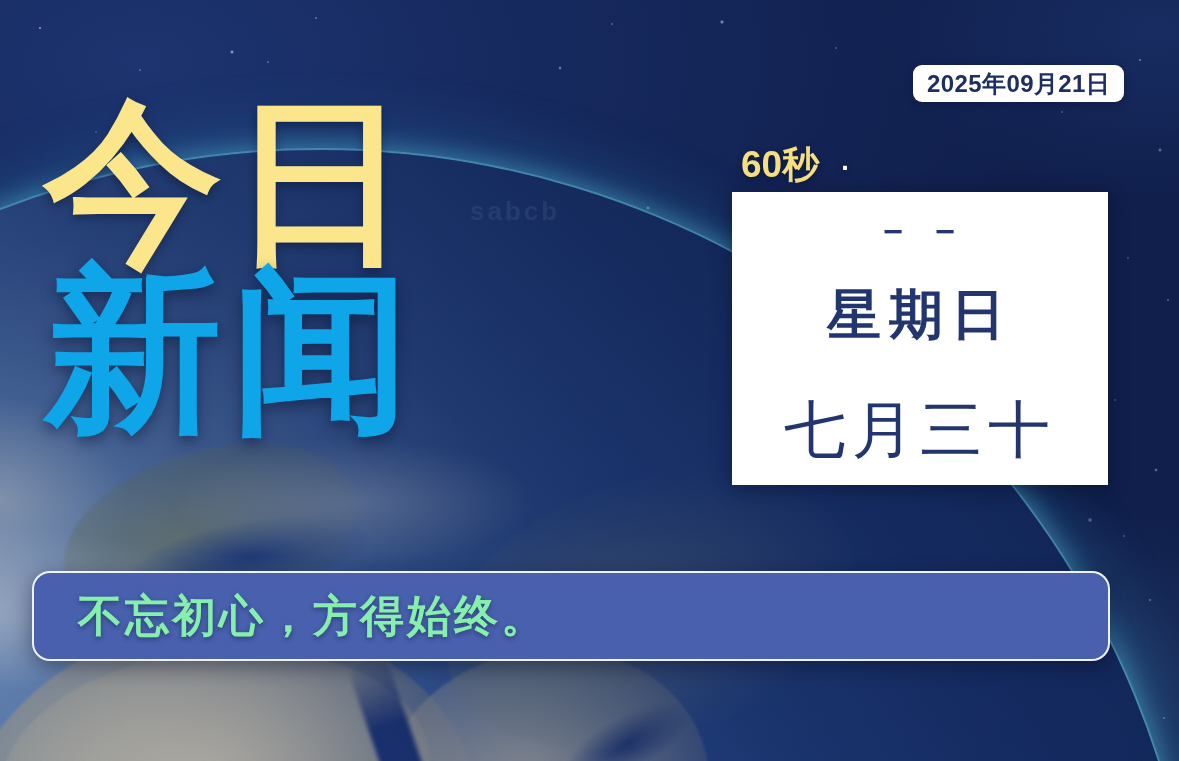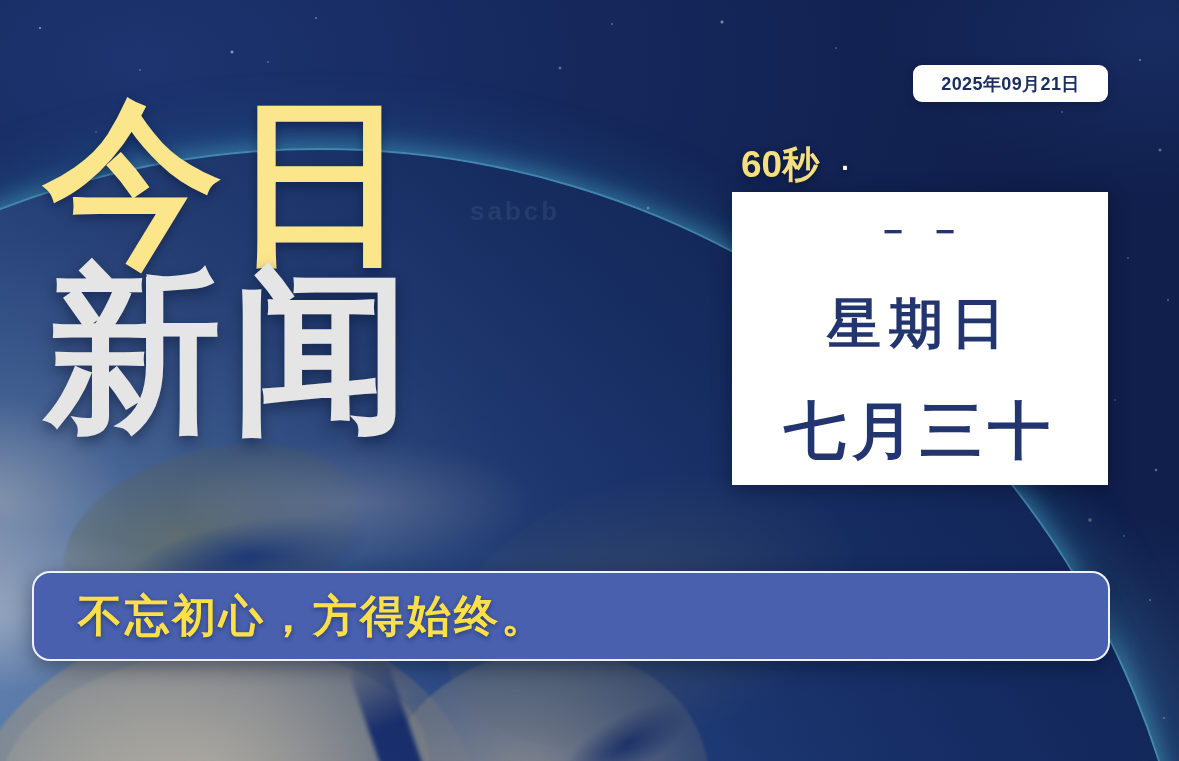--- a/index.html
+++ b/index.html
@@ -173,30 +173,30 @@
   .headline{
     position:absolute;left:44px;top:96px;
     line-height:.98;
   }
   .hl-line{
     font-size:178px;font-weight:900;
     letter-spacing:10px;
     white-space:nowrap;
   }
   .hl-top{color:#FBE68C;text-shadow:0 4px 10px rgba(8,18,48,.45);}
-  .hl-bot{color:#e5e5e5;margin-top:-6px;text-shadow:0 5px 14px rgba(8,18,48,.50);}
+  .hl-bot{color:#0ea5e9;margin-top:-6px;text-shadow:0 5px 14px rgba(8,18,48,.50);}
 
   
   .date-badge{
     position:absolute;left:913px;top:65px;
     height:37px;min-width:195px;
     background:#FFFFFF;border-radius:9px;
     display:flex;align-items:center;justify-content:center;
     padding:0 14px;
-    color:#1c2e62;font-size:18px;font-weight:700;letter-spacing:.4px;
+    color:#1c2e62;font-size:24px;font-weight:700;letter-spacing:.4px;
     box-shadow:0 2px 8px rgba(5,12,35,.35);
   }
 
   
   .tagline{
     position:absolute;left:741px;top:140px;
     display:flex;align-items:baseline;gap:19px;
     white-space:nowrap;
     text-shadow:0 2px 6px rgba(6,14,40,.55);
   }
@@ -215,40 +215,40 @@
     padding-top:14px;
     color:#22356E;
   }
   .issue{
     font-size:36px;font-weight:800;letter-spacing:2px;
     display:flex;align-items:center;gap:14px;white-space:nowrap;
   }
   .issue .dash{font-weight:700;}
   .weekday{
     font-size:54px;font-weight:900;letter-spacing:8px;
-    margin-top:33px;
+    margin-top:24px;
   }
   .lunar{
-    font-size:62px;font-weight:700;letter-spacing:6px;
-    margin-top:28px;
+    font-size:62px;font-weight:400;letter-spacing:6px;
+    margin-top:36px;
   }
 
   
   .motto{
     position:absolute;left:32px;top:571px;
     width:1078px;height:90px;
     background:#4860AE;
     border:2px solid rgba(255,255,255,.92);
     border-radius:18px;
     display:flex;align-items:center;
     padding-left:44px;
     box-shadow:0 6px 20px rgba(4,10,32,.40);
   }
   .motto-text{
-    color:#fde047;font-size:44px;font-weight:800;letter-spacing:3px;
+    color:#86efac;font-size:44px;font-weight:800;letter-spacing:3px;
     white-space:nowrap;
     text-shadow:0 2px 5px rgba(10,20,55,.45);
   }
 </style>
 </head>
 <body>
 
 <div class="stage">
 
   <div class="bg-space"></div>

